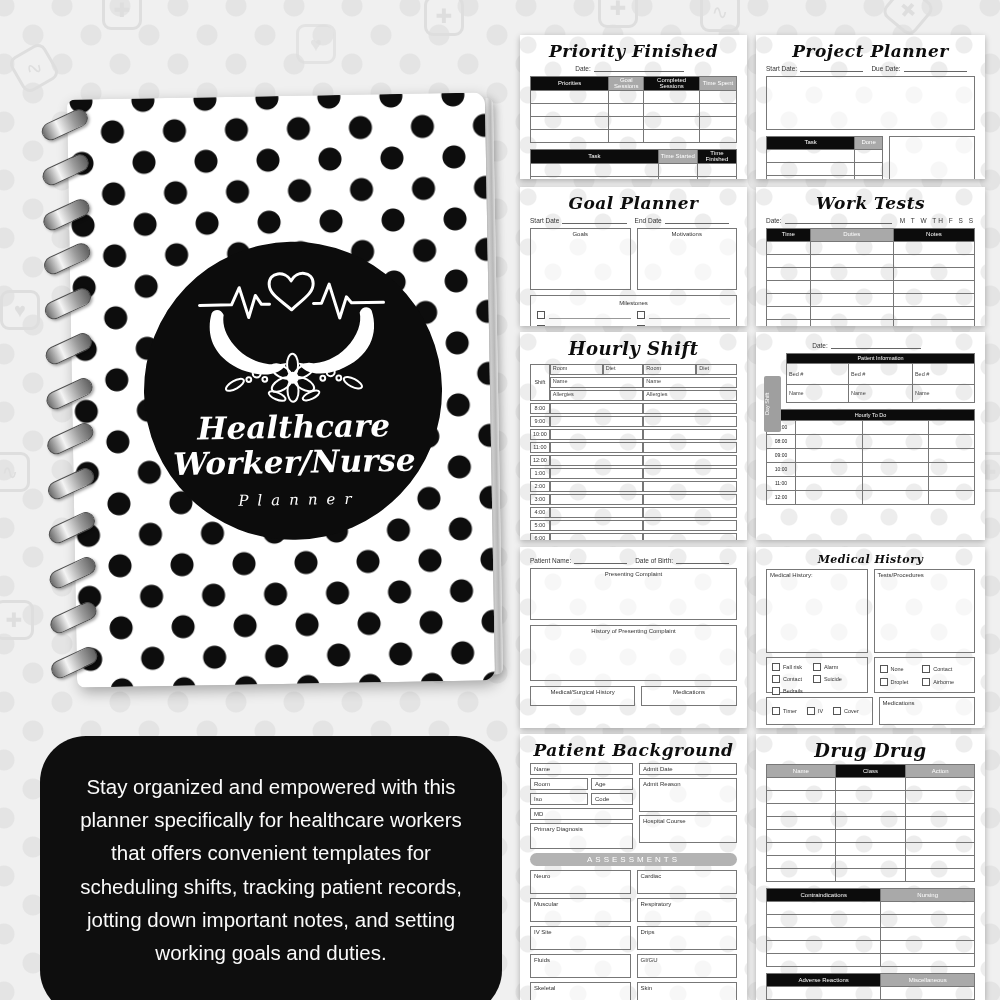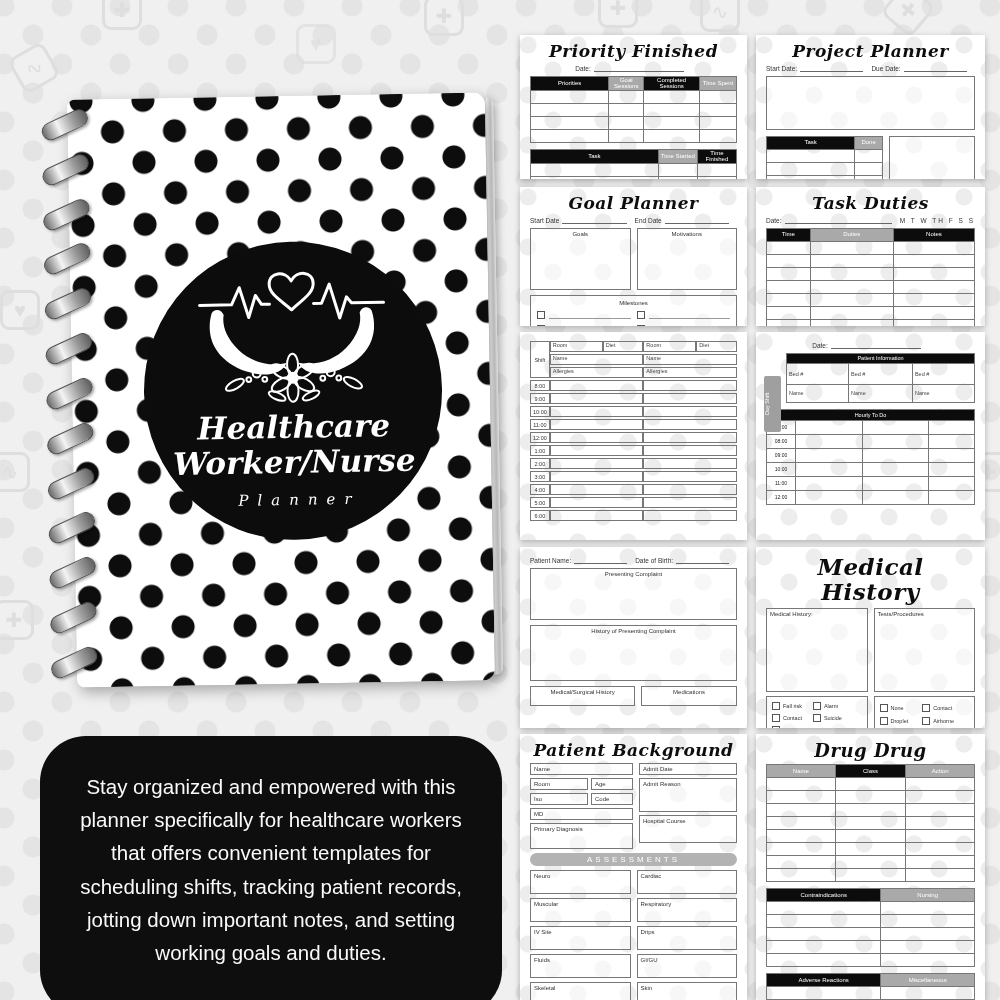--- a/index.html
+++ b/index.html
@@ -305,21 +305,21 @@
         </div>
       <div class="ms-item">
           <span class="cb"></span>
           <span class="u"></span>
         </div>
     </div>
   </div>
 </div>
 
 <div class="page" style="left:756px;top:187px;width:229px;height:139px">
-  <div class="ptitle" style="font-size:17px">Task Duties</div>
+  <div class="ptitle" style="font-size:17px">Work Tests</div>
   <div class="dline">
     <span>Date:</span>
       <span class="u"></span>
     <span style="letter-spacing:2px">M T W TH F S S</span>
   </div>
   <table class="t">
     <tbody>
         <tr>
       <th class="hb" style="width:21%">Time</th>
       <th class="hg" style="width:40%">Duties</th>
@@ -358,20 +358,21 @@
     <tr>
           <td></td>
           <td></td>
           <td></td>
         </tr>
   </tbody>
     </table>
 </div>
 
 <div class="page" style="left:520px;top:332px;width:227px;height:208px">
+  <div class="ptitle" style="font-size:18px">Hourly Shift</div>
   <table class="hs">
     <tbody>
         <tr>
       <td rowspan="3" class="time" style="vertical-align:middle">Shift</td>
       <td style="width:26%">
             <span class="cell-label">Room</span>
           </td>
       <td style="width:20%">
             <span class="cell-label">Diet</span>
           </td>
@@ -557,21 +558,21 @@
     <div class="box" style="flex:1.1;height:20px">
       <div class="blabel">Medical/Surgical History</div>
     </div>
     <div class="box" style="flex:1;height:20px">
       <div class="blabel">Medications</div>
     </div>
   </div>
 </div>
 
 <div class="page" style="left:756px;top:547px;width:229px;height:181px">
-  <div class="ptitle" style="font-size:23px">Medical History</div>
+  <div class="ptitle" style="font-size:11px">Medical History</div>
   <div class="row" style="margin-bottom:4px">
     <div class="box" style="flex:1;height:84px">
       <div class="blabel tl">Medical History:</div>
     </div>
     <div class="box" style="flex:1;height:84px">
       <div class="blabel tl">Tests/Procedures</div>
     </div>
   </div>
   <div class="row" style="margin-bottom:4px">
     <div class="box" style="flex:1;height:36px;padding:3px 5px;display:flex;gap:10px">

